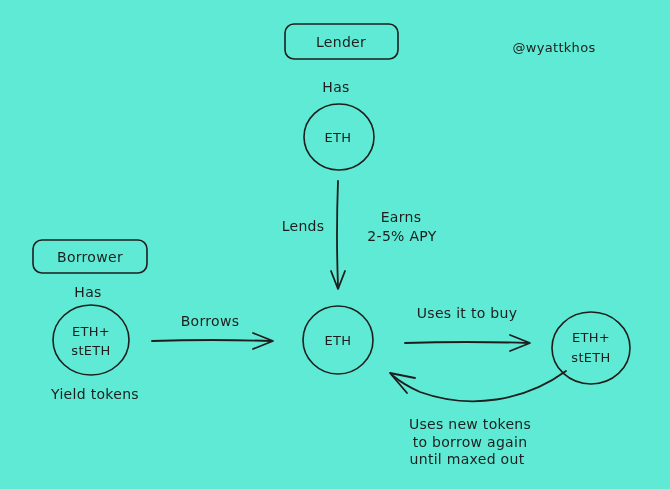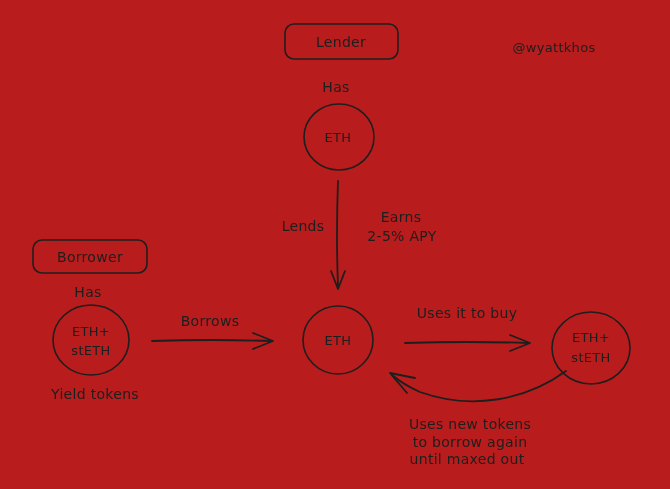--- a/index.html
+++ b/index.html
@@ -4,21 +4,21 @@
 <style>
   html, body {
     margin: 0;
     padding: 0;
     background: #ffffff;
   }
   .canvas {
     position: relative;
     width: 670px;
     height: 489px;
-    background: #b91c1c;
+    background: #5eead4;
     overflow: hidden;
   }
   svg {
     display: block;
     width: 670px;
     height: 489px;
   }
   .shape {
     fill: none;
     stroke: #1e1e1e;

